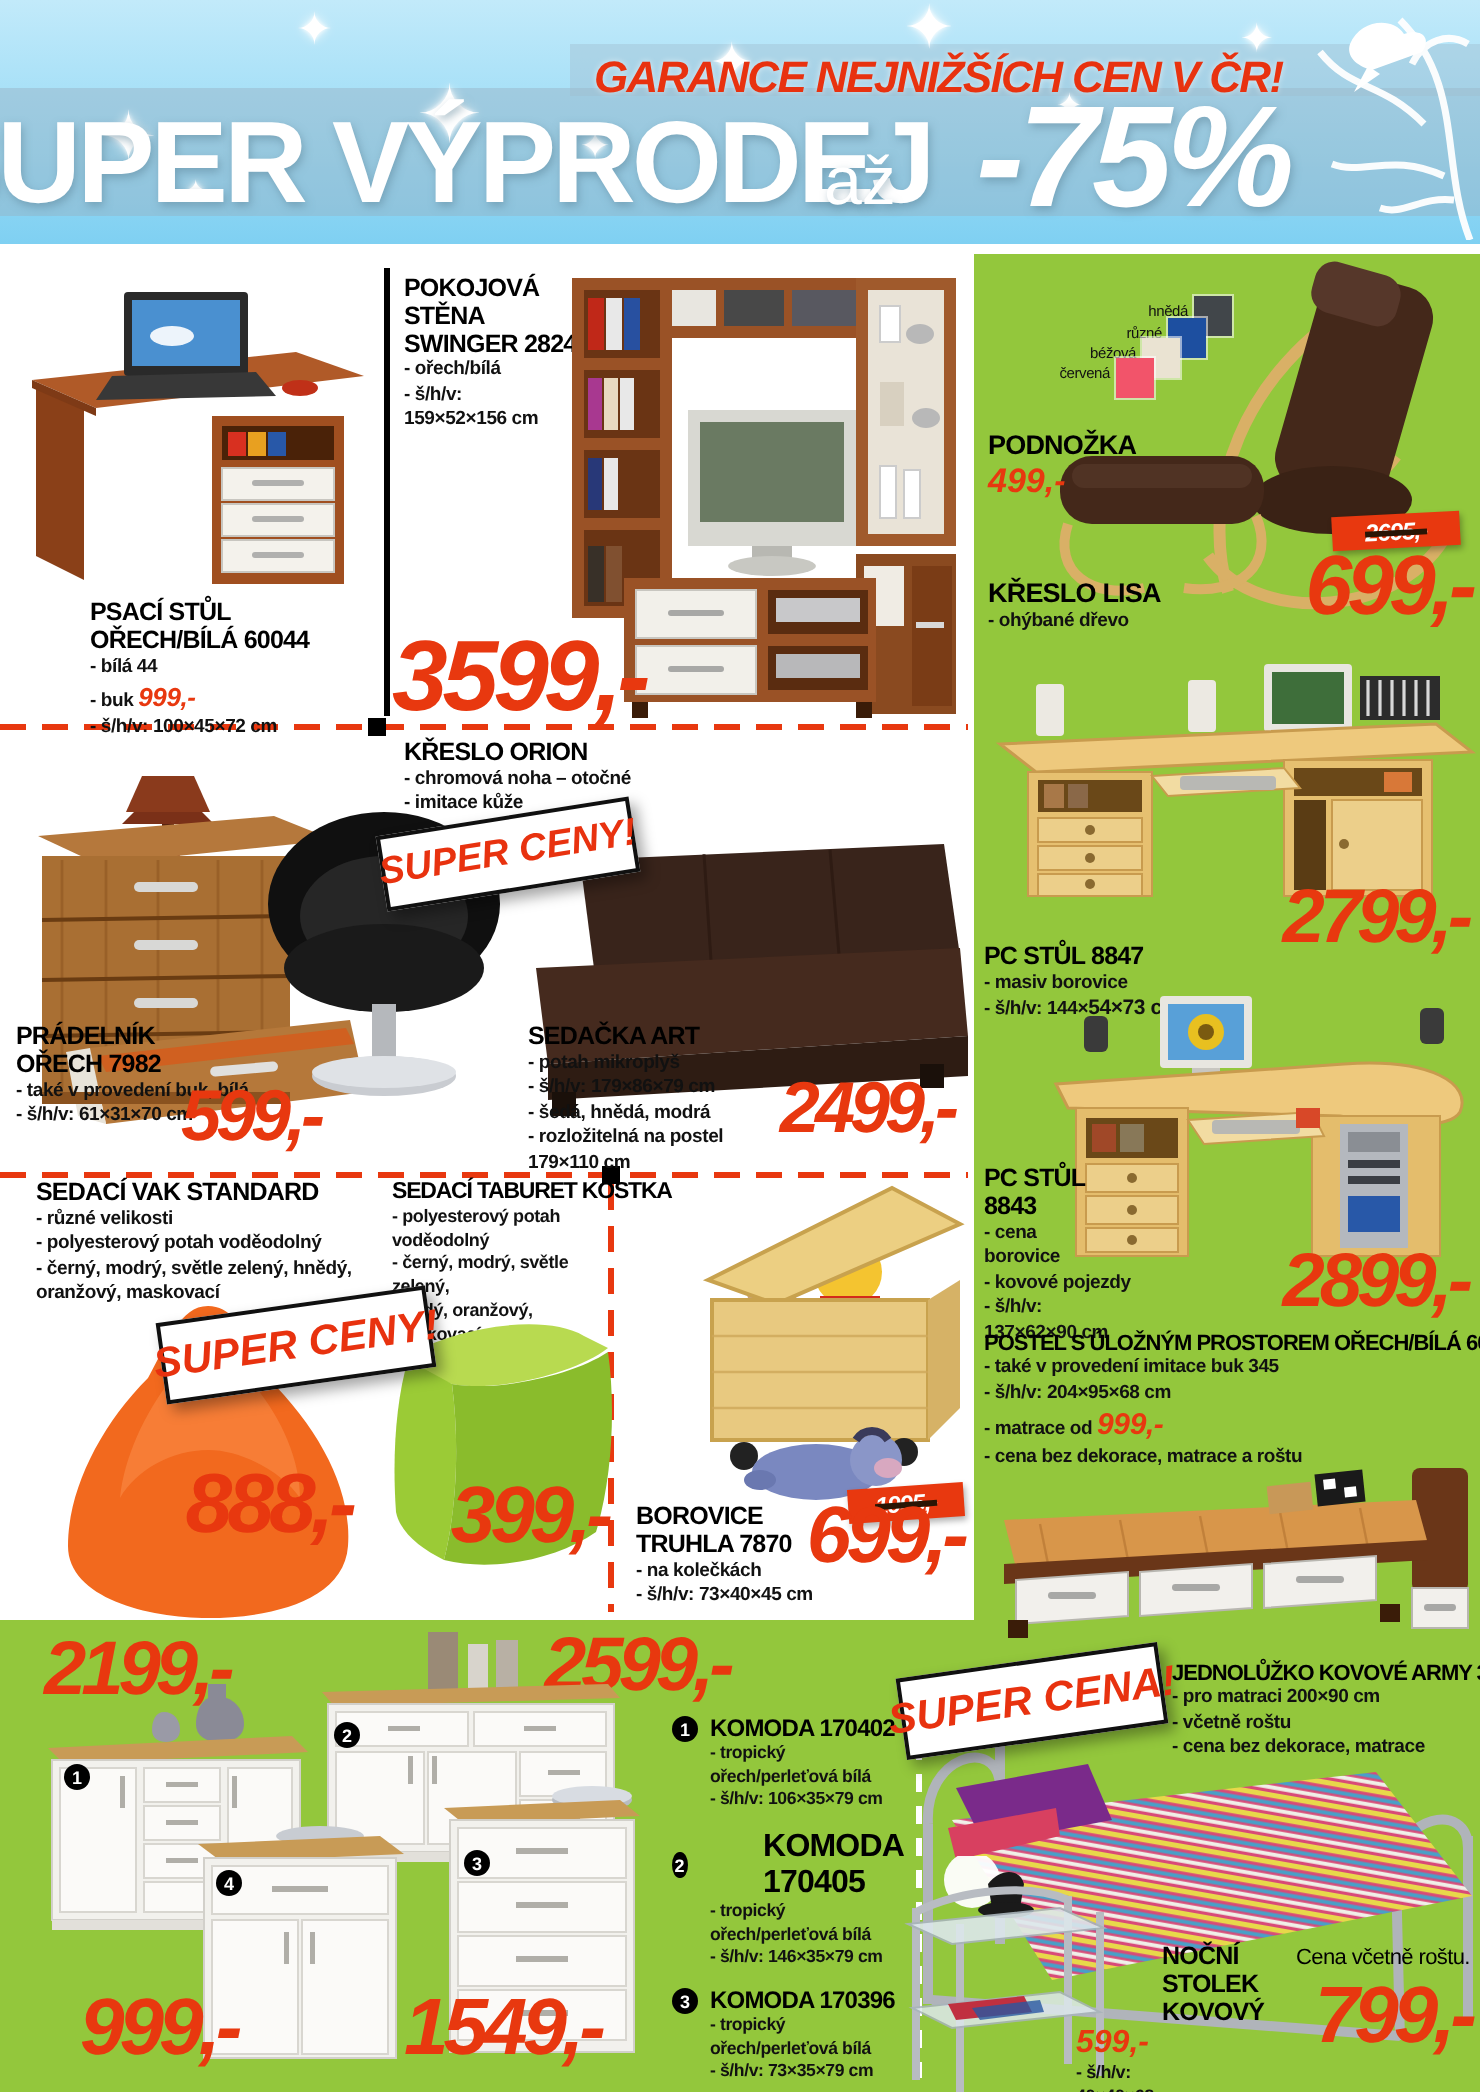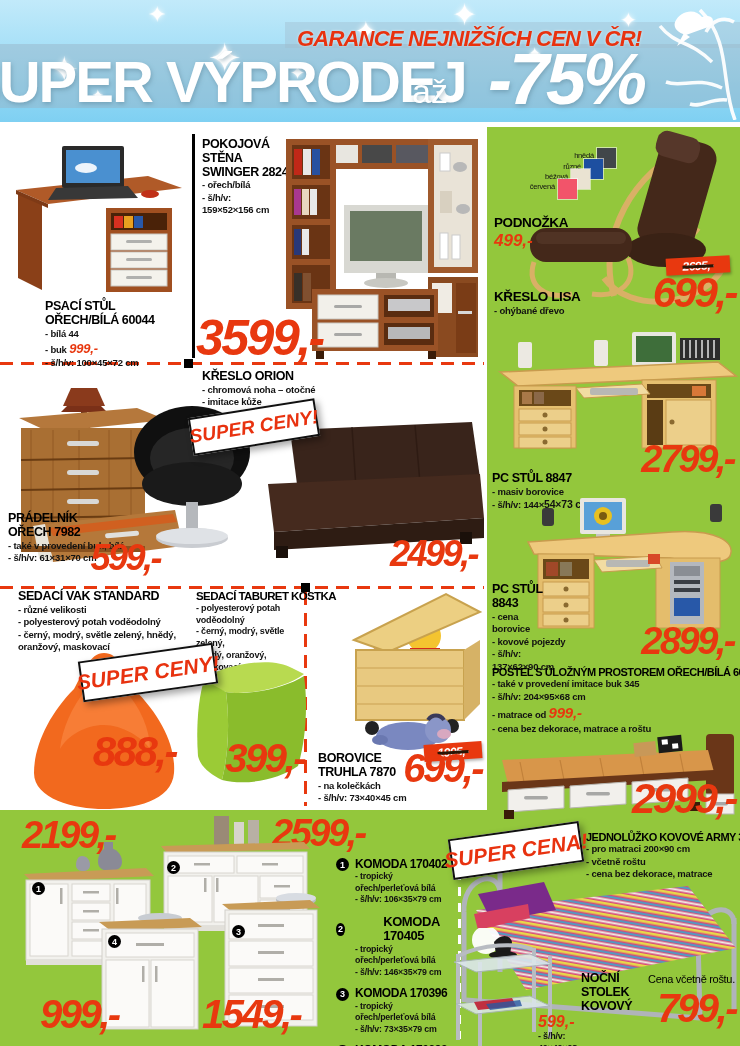--- a/index.html
+++ b/index.html
@@ -227,20 +227,28 @@
     <polygon points="8,64 220,54 224,98 14,112" fill="#452a1e"></polygon>
     <polygon points="14,112 224,98 224,118 14,130" fill="#2e1c13"></polygon>
     <rect x="16" y="126" width="12" height="12" fill="#1a100a"></rect>
       <rect x="200" y="112" width="12" height="12" fill="#1a100a"></rect>
   </svg>
   <div class="abs" style="left:8px;top:512px;width:165px;">
     <div class="nm" style="width:100px;">PRÁDELNÍK OŘECH 7982</div>
     <div class="ft">- také v provedení buk, bílá</div>
     <div class="ft">- š/h/v: 61×31×70 cm</div>
   </div>
+  <div class="abs" style="left:264px;top:512px;width:155px;">
+    <div class="nm">SEDAČKA ART</div>
+    <div class="ft">- potah mikroplyš</div>
+    <div class="ft">- š/h/v: 179×86×79 cm</div>
+    <div class="ft">- šedá, hnědá, modrá</div>
+    <div class="ft">- rozložitelná na postel</div>
+    <div class="ft ind">179×110 cm</div>
+  </div>
   <div class="abs price" style="left:85px;top:540px;width:75px;font-size:36px;">599,-</div>
   <div class="abs price" style="left:382px;top:536px;width:95px;font-size:36px;">2499,-</div>
 
   <div class="abs" style="left:18px;top:590px;width:178px;">
     <div class="nm">SEDACÍ VAK STANDARD</div>
     <div class="ft">- různé velikosti</div>
     <div class="ft">- polyesterový potah voděodolný</div>
     <div class="ft">- černý, modrý, světle zelený, hnědý,</div>
     <div class="ft ind">oranžový, maskovací</div>
   </div>
@@ -445,21 +453,20 @@
     <polygon points="80,54 136,50 136,72 80,76" fill="#f2f0ec" stroke="#b8b6b0"></polygon>
     <polygon points="142,50 198,46 198,68 142,72" fill="#f2f0ec" stroke="#b8b6b0"></polygon>
     <rect x="34" y="64" width="24" height="3.5" rx="1.7" fill="#a8a8a6"></rect>
       <rect x="96" y="60" width="24" height="3.5" rx="1.7" fill="#a8a8a6"></rect>
       <rect x="158" y="56" width="24" height="3.5" rx="1.7" fill="#a8a8a6"></rect>
     <rect x="216" y="62" width="28" height="20" fill="#f2f0ec" stroke="#b8b6b0"></rect>
     <rect x="222" y="70" width="16" height="3.5" rx="1.7" fill="#a8a8a6"></rect>
     <rect x="14" y="78" width="10" height="9" fill="#3a1c08"></rect>
       <rect x="200" y="70" width="10" height="9" fill="#3a1c08"></rect>
   </svg>
-  <div class="abs price" style="left:624px;top:778px;width:112px;font-size:42px;">2999,-</div>
 
   <div class="abs price" style="left:22px;top:816px;width:86px;font-size:38px;text-align:left;">2199,-</div>
   <div class="abs price" style="left:272px;top:814px;width:88px;font-size:38px;text-align:left;">2599,-</div>
 
   <svg class="abs" style="left:156px;top:814px;" width="156" height="122" viewBox="0 0 156 122">
     <rect x="58" y="2" width="15" height="30" fill="#9a8a76"></rect>
       <rect x="78" y="8" width="10" height="24" fill="#d8d4cc"></rect>
       <rect x="92" y="6" width="11" height="26" fill="#b8b0a4"></rect>
     <polygon points="5,32 148,28 154,35 11,39" fill="#c89b56"></polygon>
     <rect x="8" y="38" width="143" height="74" fill="#f2f1ed" stroke="#d2d0ca"></rect>
@@ -545,21 +552,21 @@
           <span class="nm" style="font-size:12px;">KOMODA 170402</span>
         </div>
       <div class="ft" style="font-size:8.8px;padding-left:19px;">- tropický ořech/perleťová bílá</div>
       <div class="ft" style="font-size:8.8px;padding-left:19px;">- š/h/v: 106×35×79 cm</div>
     </div>
     <div style="margin-bottom:9px;">
       <div style="display:flex;gap:6px;align-items:center;">
           <span class="badge">
             <span>2</span>
           </span>
-          <span class="nm" style="font-size:13px;padding-left:32px;">KOMODA 170405</span>
+          <span class="nm" style="font-size:16px;padding-left:32px;">KOMODA 170405</span>
         </div>
       <div class="ft" style="font-size:8.8px;padding-left:19px;">- tropický ořech/perleťová bílá</div>
       <div class="ft" style="font-size:8.8px;padding-left:19px;">- š/h/v: 146×35×79 cm</div>
     </div>
     <div style="margin-bottom:9px;">
       <div style="display:flex;gap:6px;align-items:center;">
           <span class="badge">
             <span>3</span>
           </span>
           <span class="nm" style="font-size:12px;">KOMODA 170396</span>

